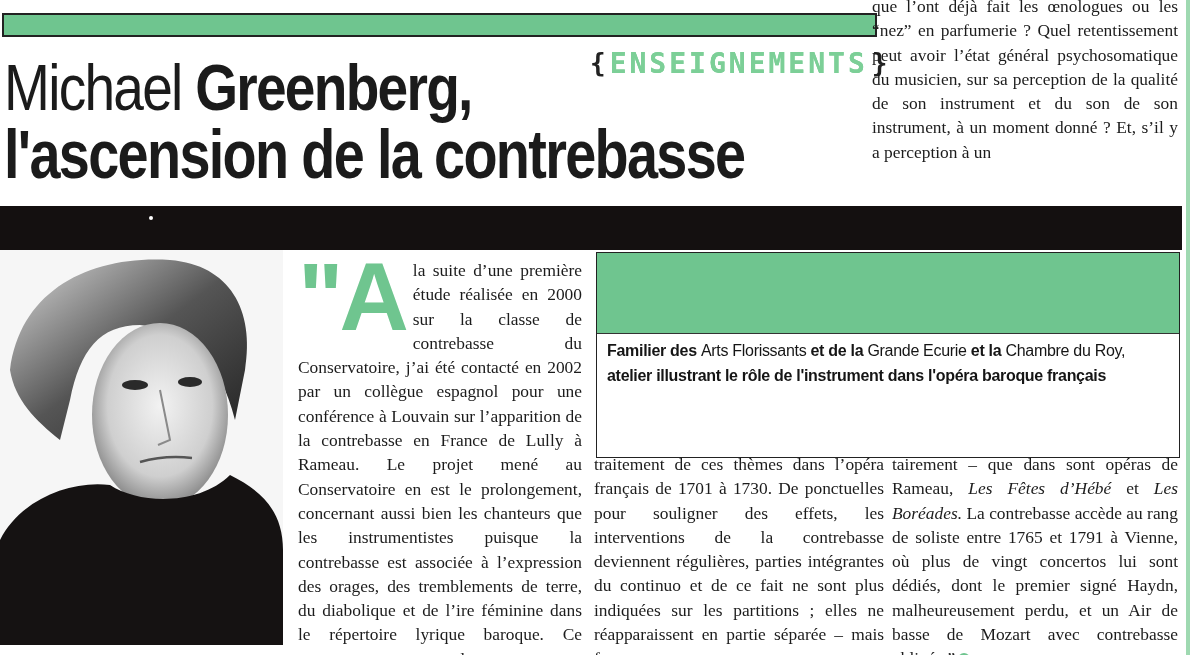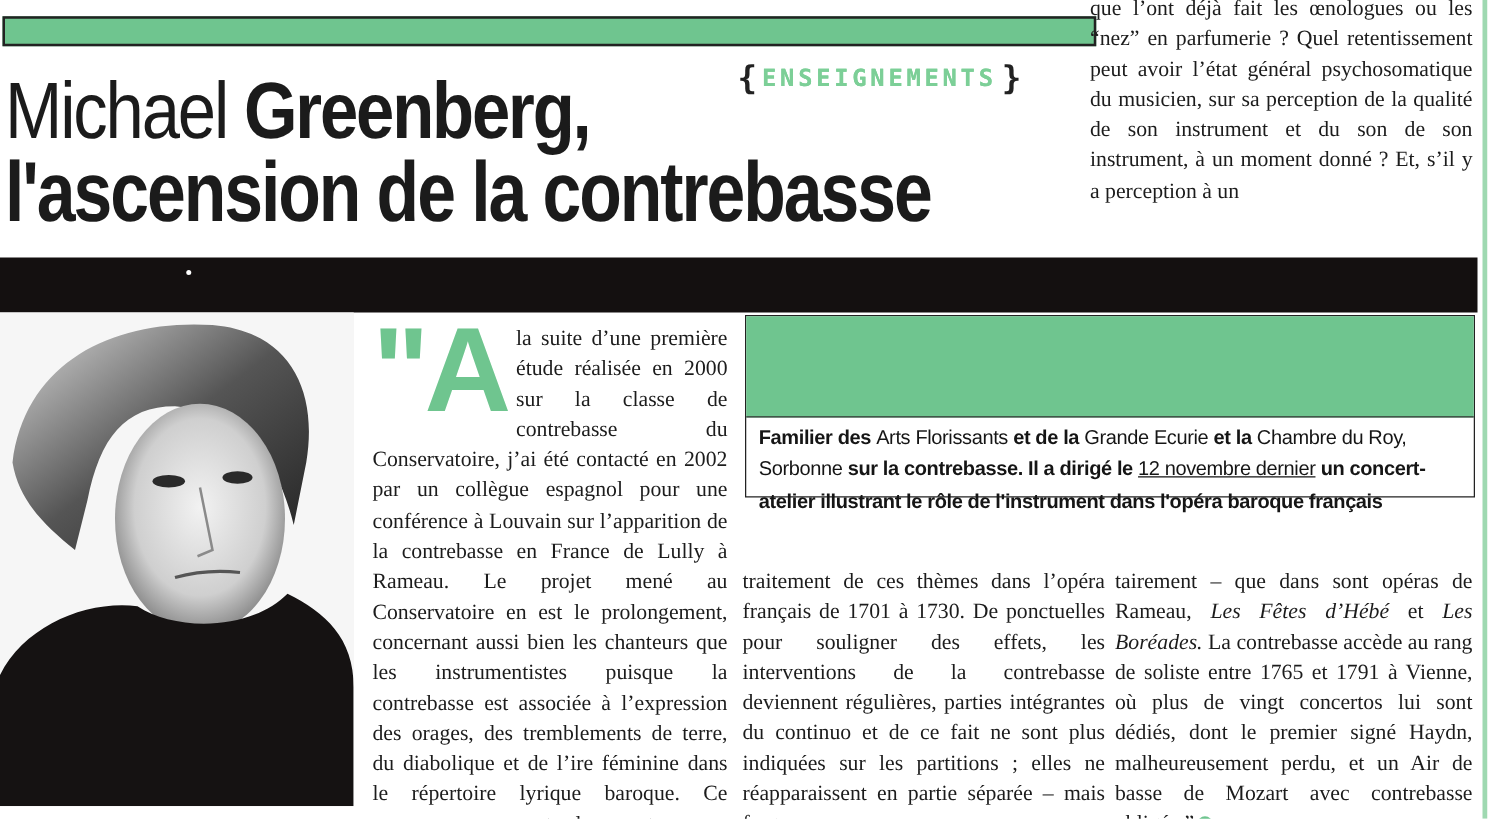--- a/index.html
+++ b/index.html
@@ -29,21 +29,21 @@
   
   .rubric {
     left:590px; top:48px; height:30px;
     display:flex; align-items:center; gap:4px;
     white-space:nowrap;
   }
   .rubric .brace {
     font-family:"DejaVu Sans Mono", monospace; font-weight:bold; font-size:26px; color:#222;
   }
   .rubric .label {
-    font-family:"DejaVu Sans Mono", monospace; font-size:19px; letter-spacing:3px;
+    font-family:"DejaVu Sans Mono", monospace; font-size:28px; letter-spacing:3px;
     color:#7ccf97; font-weight:bold;
     text-shadow:0 0 0 #7ccf97;
   }
 
   
   .col {
     font-size:17.4px; line-height:24.3px; text-align:justify; color:#1c1c1c;
   }
   .col p { margin:0; }
   .topcol { left:872px; top:-6px; width:306px; }
@@ -58,21 +58,21 @@
   }
 
   
   .photo {
     left:0; top:250px; width:283px; height:395px; overflow:hidden;
     background:#f4f4f4;
   }
 
   
   .infobox {
-    left:596px; top:252px; width:584px; height:146px;
+    left:596px; top:252px; width:584px; height:206px;
     border:1.5px solid #222; box-sizing:border-box; background:#fff;
   }
   .infobox .band {
     position:absolute; left:0; top:0; right:0; height:80px; background:#6fc58f;
     border-bottom:1.5px solid #333;
   }
   .infobox .text {
     position:absolute; left:10px; top:85px; right:8px;
     font-family:"Liberation Sans", "DejaVu Sans", sans-serif; font-size:16px; line-height:25.4px;
     color:#151515; letter-spacing:-0.3px; white-space:nowrap;
@@ -138,21 +138,20 @@
 
 <div class="abs col col1">
   <span class="dropcap">"A</span>
   <span>la suite d’une première étude réalisée en 2000 sur la classe de contrebasse du Conservatoire, j’ai été contacté en 2002 par un collègue espagnol pour une conférence à Louvain sur l’apparition de la contrebasse en France de Lully à Rameau. Le projet mené au Conservatoire en est le prolongement, concernant aussi bien les chanteurs que les instrumentistes puisque la contrebasse est associée à l’expression des orages, des tremblements de terre, du diabolique et de l’ire féminine  dans le répertoire lyrique baroque. Ce programme permet de montrer aux étudiants l’évolution du</span>
 </div>
 
 <div class="abs infobox">
   <div class="band"></div>
   <div class="text">
     <div><b>Familier des </b><span>Arts Florissants</span><b> et de la </b><span>Grande Ecurie</span><b> et la </b><span>Chambre du Roy,</span></div>
-    <div><span>Sorbonne</span><b> sur la contrebasse. Il a dirigé le </b><u>12 novembre dernier</u><b> un concert-</b></div>
     <div><b>atelier illustrant le rôle de l'instrument dans l'opéra baroque français</b></div>
   </div>
 </div>
 
 <div class="abs col col3">
   <p>traitement de ces thèmes dans l’opéra français de 1701 à 1730. De ponctuelles pour souligner des effets, les interventions de la contrebasse deviennent régulières, parties intégrantes du continuo et de ce fait ne sont plus indiquées sur les partitions  ; elles ne réapparaissent en partie séparée – mais fragmen-</p>
 </div>
 
 <div class="abs col col4">
   <p><span>tairement – que dans sont opéras de Rameau, </span><i>Les Fêtes d’Hébé</i><span> et </span><i>Les Boréades.</i><span> La contrebasse accède au rang de soliste entre 1765 et 1791 à Vienne, où plus de vingt concertos lui sont dédiés, dont le premier signé Haydn, malheureusement perdu, et un Air de basse de Mozart avec contrebasse obligée.”</span><span class="endmark"></span></p>

